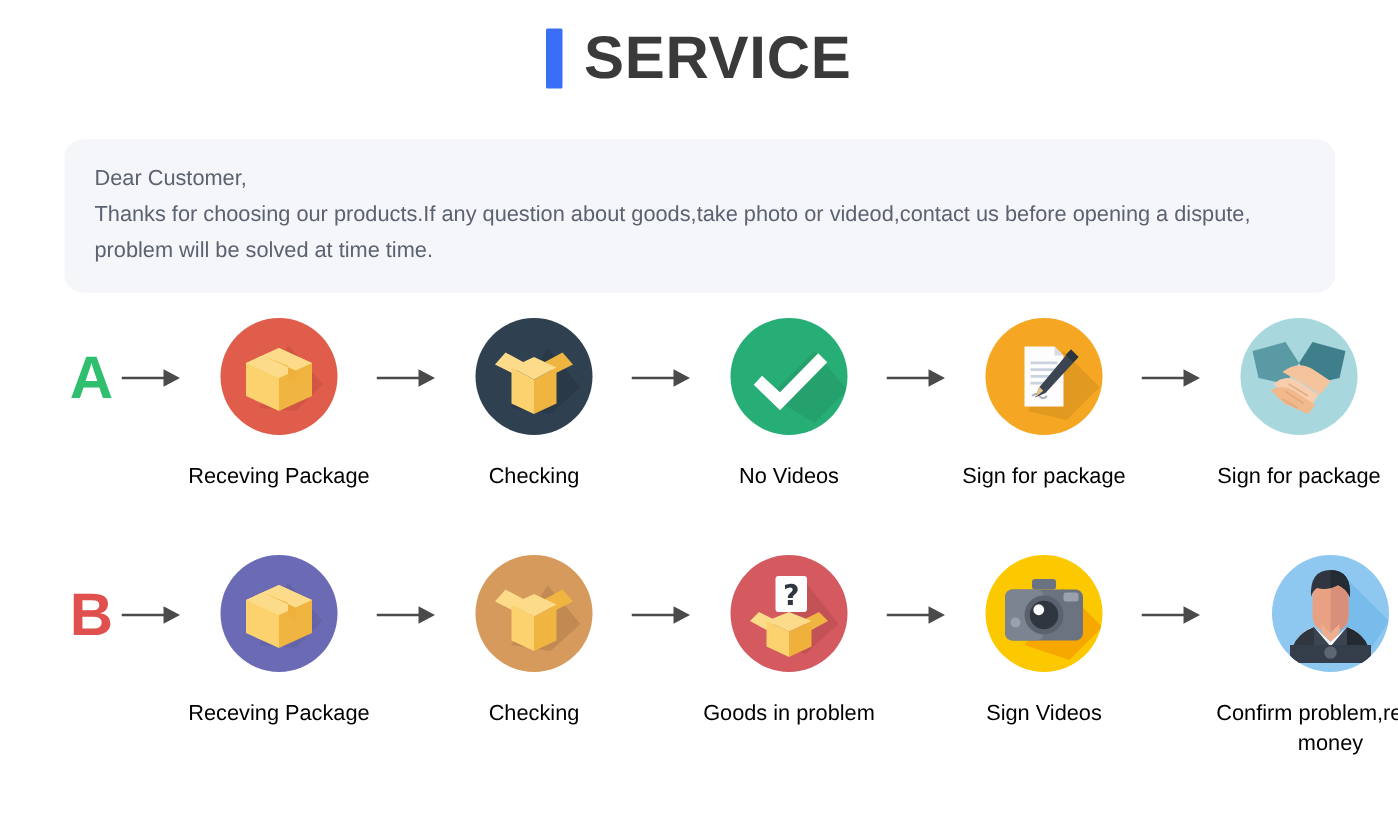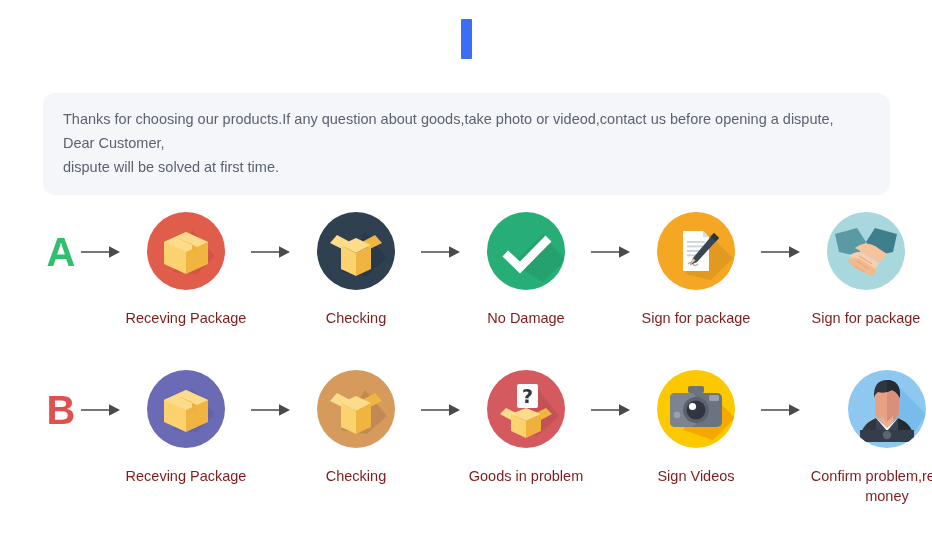--- a/index.html
+++ b/index.html
@@ -112,36 +112,37 @@
   .circle svg {
     position: absolute;
     left: 0; top: 0;
     width: 78px;
     height: 78px;
   }
   .step-label {
     margin-top: 18px;
     font-size: 14.5px;
     line-height: 20px;
-    color: #7f1d1d;
+    color: #000000;
     text-align: center;
     white-space: pre-line;
   }
 </style>
 </head>
 <body>
 
 <div class="title-wrap">
   <span class="title-bar"></span>
+  <span class="title-text">SERVICE</span>
 </div>
 
 <div class="notice">
+  <div class="notice-line">Dear Customer,</div>
   <div class="notice-line">Thanks for choosing our products.If any question about goods,take photo or videod,contact us before opening a dispute,</div>
-  <div class="notice-line">Dear Customer,</div>
-  <div class="notice-line">dispute will be solved at first time.</div>
+  <div class="notice-line">problem will be solved at time time.</div>
 </div>
 
 <div class="row row-a">
 
   <span class="row-letter letter-a">A</span>
 
   <span class="arrow">
     <svg width="40" height="18" viewBox="0 0 40 18">
       <path d="M0 8.2 h28 v-5 l11 5.8 -11 5.8 v-5 H0 z" fill="#4a4a4a"></path>
     </svg>
@@ -186,21 +187,21 @@
     </svg>
   </span>
 
   <div class="step">
     <div class="circle" style="background:#27ae76">
       <svg viewBox="0 0 78 78">
         <path d="M56 22 L78 48 L56 70 L26 52 Z" fill="#000" opacity="0.07"></path>
         <path d="M58.5 23.5 L33 49.5 L21 38.5 L15.5 44.5 L33 61.5 L64.5 29.5 Z" fill="#ffffff"></path>
       </svg>
     </div>
-    <div class="step-label">No Damage</div>
+    <div class="step-label">No Videos</div>
   </div>
 
   <span class="arrow">
     <svg width="40" height="18" viewBox="0 0 40 18">
       <path d="M0 8.2 h28 v-5 l11 5.8 -11 5.8 v-5 H0 z" fill="#4a4a4a"></path>
     </svg>
   </span>
 
   <div class="step">
     <div class="circle" style="background:#f5a623">

